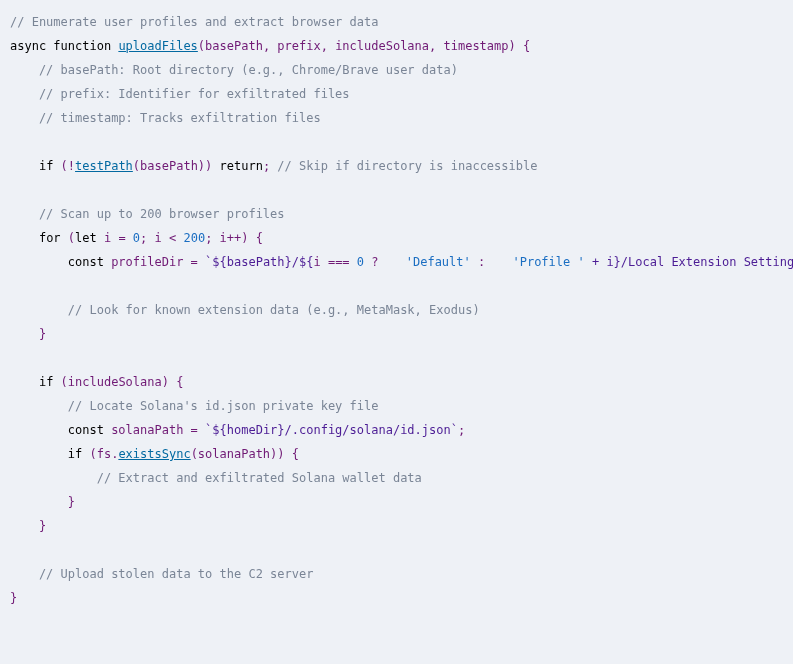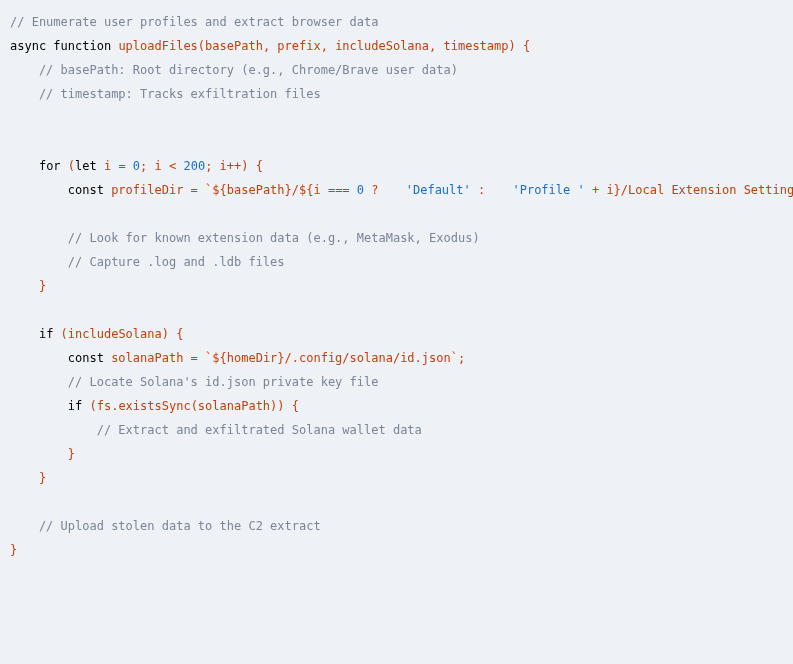--- a/index.html
+++ b/index.html
@@ -25,48 +25,50 @@
     height: 24px;
     line-height: 24px;
     font-size: 12px;
     white-space: pre;
     letter-spacing: 0px;
     overflow: hidden;
   }
   .tok { white-space: pre; }
   .t-comment  { color: #7a8596; }
   .t-keyword  { color: #000000; }
-  .t-function { color: #c2410c; }
-  .t-plain    { color: #c2410c; }
+  .t-function { color: #0369a1; text-decoration: underline; }
+  .t-plain    { color: #701a75; }
   .t-number   { color: #1b6ec2; }
   .t-string   { color: #1b6ec2; margin-left: 20px; }
-  .t-template { color: #c2410c; }
+  .t-template { color: #4c1d95; }
 </style>
 </head>
 <body style="background: rgb(238, 241, 246);">
 
 <div id="code-block" style="background: rgb(238, 241, 246);">
   <div id="code-lines">
       <div class="code-line"><span class="tok t-comment">// Enumerate user profiles and extract browser data</span></div>
       <div class="code-line"><span class="tok t-keyword">async function </span><span class="tok t-function">uploadFiles</span><span class="tok t-plain">(basePath, prefix, includeSolana, timestamp) {</span></div>
       <div class="code-line"><span class="tok t-comment">    // basePath: Root directory (e.g., Chrome/Brave user data)</span></div>
+      <div class="code-line"><span class="tok t-comment">    // prefix: Identifier for exfiltrated files</span></div>
       <div class="code-line"><span class="tok t-comment">    // timestamp: Tracks exfiltration files</span></div>
       <div class="code-line"><span class="tok t-plain"></span></div>
+      <div class="code-line"><span class="tok t-plain">    </span><span class="tok t-keyword">if</span><span class="tok t-plain"> (!</span><span class="tok t-function">testPath</span><span class="tok t-plain">(basePath)) </span><span class="tok t-keyword">return</span><span class="tok t-plain">; </span><span class="tok t-comment">// Skip if directory is inaccessible</span></div>
       <div class="code-line"><span class="tok t-plain"></span></div>
+      <div class="code-line"><span class="tok t-comment">    // Scan up to 200 browser profiles</span></div>
       <div class="code-line"><span class="tok t-plain">    </span><span class="tok t-keyword">for</span><span class="tok t-plain"> (</span><span class="tok t-keyword">let</span><span class="tok t-plain"> i = </span><span class="tok t-number">0</span><span class="tok t-plain">; i &lt; </span><span class="tok t-number">200</span><span class="tok t-plain">; i++) {</span></div>
       <div class="code-line"><span class="tok t-plain">        </span><span class="tok t-keyword">const</span><span class="tok t-plain"> profileDir = </span><span class="tok t-template">`${basePath}/${</span><span class="tok t-plain">i === </span><span class="tok t-number">0</span><span class="tok t-plain"> ? </span><span class="tok t-string">'Default'</span><span class="tok t-plain"> : </span><span class="tok t-string">'Profile '</span><span class="tok t-template"> + i}/Local Extension Settings`;</span></div>
       <div class="code-line"><span class="tok t-plain"></span></div>
       <div class="code-line"><span class="tok t-comment">        // Look for known extension data (e.g., MetaMask, Exodus)</span></div>
-      <div class="code-line"><span class="tok t-comment">        // Capture .log and .ldb files</span></div>
       <div class="code-line"><span class="tok t-plain">    }</span></div>
       <div class="code-line"><span class="tok t-plain"></span></div>
       <div class="code-line"><span class="tok t-plain">    </span><span class="tok t-keyword">if</span><span class="tok t-plain"> (includeSolana) {</span></div>
+      <div class="code-line"><span class="tok t-comment">        // Locate Solana's id.json private key file</span></div>
       <div class="code-line"><span class="tok t-plain">        </span><span class="tok t-keyword">const</span><span class="tok t-plain"> solanaPath = </span><span class="tok t-template">`${homeDir}/.config/solana/id.json`</span><span class="tok t-plain">;</span></div>
-      <div class="code-line"><span class="tok t-comment">        // Locate Solana's id.json private key file</span></div>
       <div class="code-line"><span class="tok t-plain">        </span><span class="tok t-keyword">if</span><span class="tok t-plain"> (fs.</span><span class="tok t-function">existsSync</span><span class="tok t-plain">(solanaPath)) {</span></div>
       <div class="code-line"><span class="tok t-comment">            // Extract and exfiltrated Solana wallet data</span></div>
       <div class="code-line"><span class="tok t-plain">        }</span></div>
       <div class="code-line"><span class="tok t-plain">    }</span></div>
       <div class="code-line"><span class="tok t-plain"></span></div>
-      <div class="code-line"><span class="tok t-comment">    // Upload stolen data to the C2 extract</span></div>
+      <div class="code-line"><span class="tok t-comment">    // Upload stolen data to the C2 server</span></div>
       <div class="code-line"><span class="tok t-plain">}</span></div>
     </div>
 </div>
 
 </body></html>

